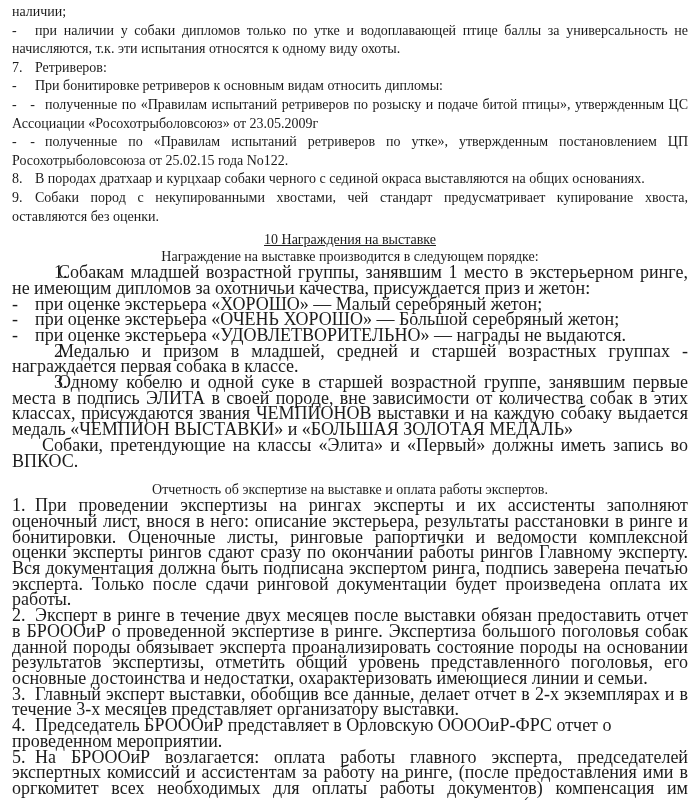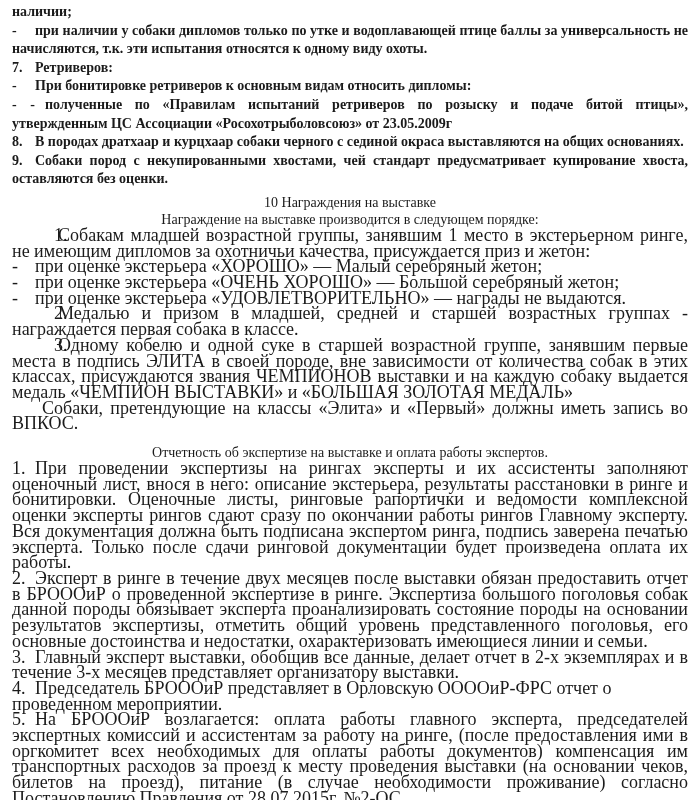--- a/index.html
+++ b/index.html
@@ -8,27 +8,27 @@
     width: 699px; height: 800px;
     background: #ffffff;
     color: #1b1b1b;
     font-family: "Liberation Serif", "DejaVu Serif", serif;
     overflow: hidden;
   }
   .page { padding: 3px 11px 0 12px; }
   p { margin: 0; padding: 0; }
 
   
-  .r { font-size: 14px; line-height: 18.6px; text-align: justify; font-weight: bold; }
+  .r { font-size: 14px; line-height: 18.6px; text-align: justify; }
 
   
   .m, .b { font-size: 18px; line-height: 15.7px; text-align: justify; }
 
   .h  { font-size: 14px; text-align: center; }
-  .h-awards   { margin-top: 5px;  line-height: 17px; }
+  .h-awards   { margin-top: 5px;  line-height: 17px; text-decoration: underline; }
   .h-sub      { line-height: 17px; }
   .h-report   { margin-top: 13px; line-height: 16px; text-align: center; }
 
   .left { text-align: left; }
 
   
   .mk  { display: inline-block; width: 23px; }
   .mk2 { display: inline-block; width: 33px; word-spacing: 10px; }
   .mkm { display: inline-block; width: 25px; }
 
@@ -40,20 +40,21 @@
 <body>
 
 <div class="page">
 
   <section>
     <p class="r"><span>наличии;</span></p>
     <p class="r"><span class="mk">-</span><span>при наличии у собаки дипломов только по утке и водоплавающей птице баллы за универсальность не начисляются, т.к. эти испытания относятся к одному виду охоты.</span></p>
     <p class="r"><span class="mk">7.</span><span>Ретриверов:</span></p>
     <p class="r"><span class="mk">-</span><span>При бонитировке ретриверов к основным видам относить дипломы:</span></p>
     <p class="r"><span class="mk2">- -</span><span>полученные по «Правилам испытаний ретриверов по розыску и подаче битой птицы», утвержденным ЦС Ассоциации «Росохотрыболовсоюз» от 23.05.2009г</span></p>
+    <p class="r"><span class="mk2">- -</span><span>полученные по «Правилам испытаний ретриверов по утке», утвержденным постановлением ЦП Росохотрыболовсоюза от 25.02.15 года No122.</span></p>
     <p class="r"><span class="mk">8.</span><span>В породах дратхаар и курцхаар собаки черного с сединой окраса выставляются на общих основаниях.</span></p>
     <p class="r"><span class="mk">9.</span><span>Собаки пород с некупированными хвостами, чей стандарт предусматривает купирование хвоста, оставляются без оценки.</span></p>
   </section>
 
   <section>
     <p class="h h-awards">10 Награждения на выставке</p>
     <p class="h h-sub">Награждение на выставке производится в следующем порядке:</p>
     <p class="m ind"><span class="mkm">1.</span><span>Собакам младшей возрастной группы, занявшим 1 место в экстерьерном ринге, не имеющим дипломов за охотничьи качества, присуждается приз и жетон:</span></p>
     <p class="m"><span class="mk">-</span><span>при оценке экстерьера «ХОРОШО» — Малый серебряный жетон;</span></p>
     <p class="m"><span class="mk">-</span><span>при оценке экстерьера «ОЧЕНЬ ХОРОШО» — Большой серебряный жетон;</span></p>

